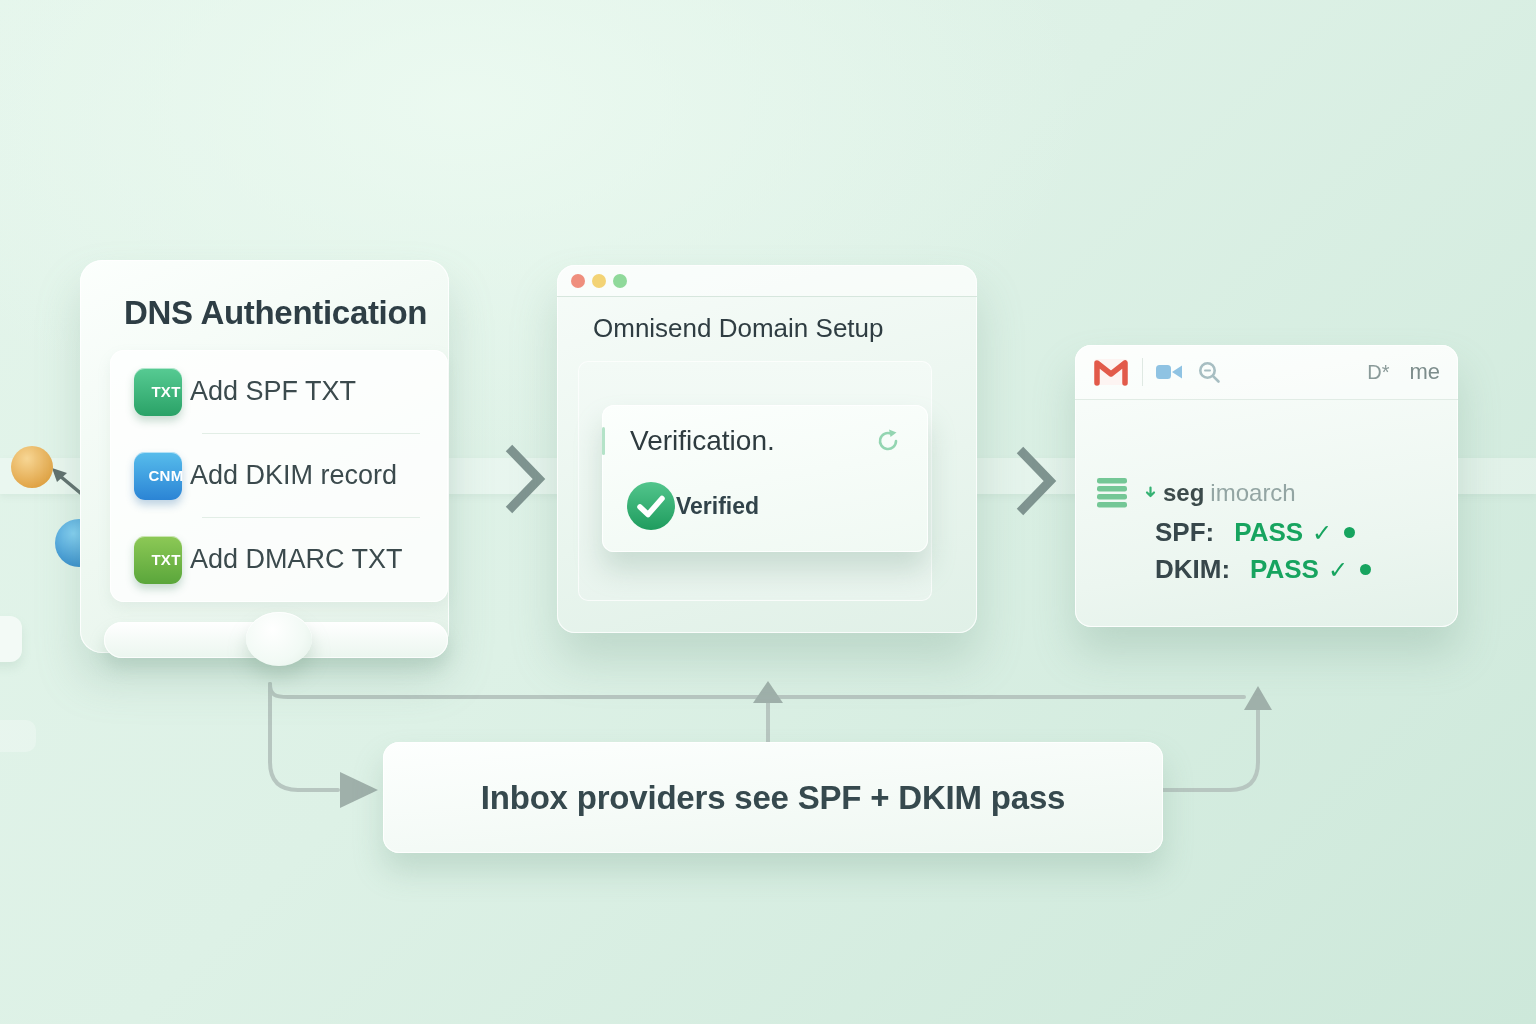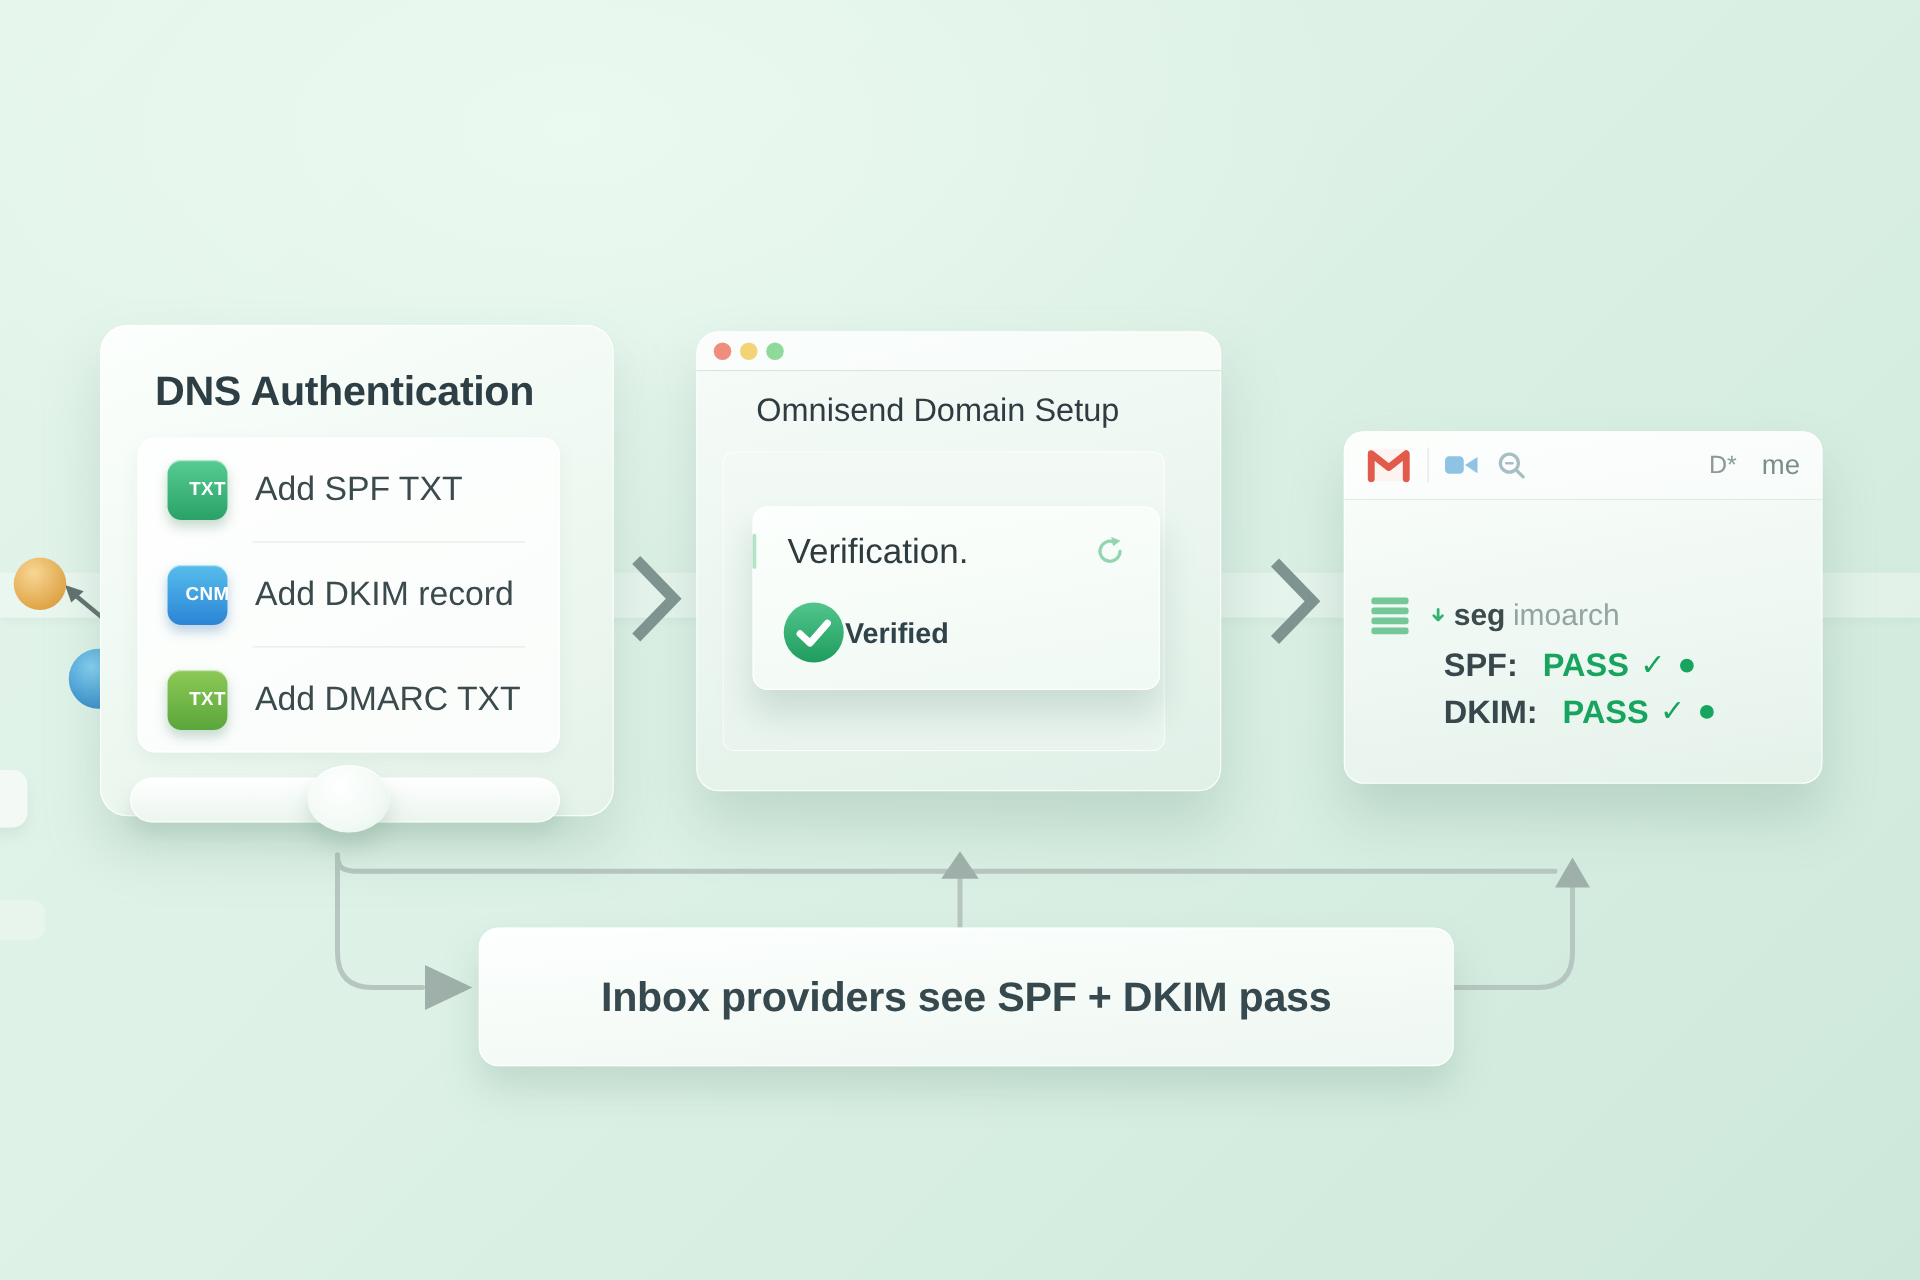--- a/index.html
+++ b/index.html
@@ -17,37 +17,37 @@
   .bg-band { position: absolute; left: 0; right: 0; top: 458px; height: 36px;
     background: rgba(255,255,255,.32); box-shadow: 0 3px 6px rgba(140,175,155,.12); }
   .bg-strip-1 { position: absolute; left: -30px; top: 616px; width: 52px; height: 46px;
     background: rgba(255,255,255,.6); border-radius: 12px; box-shadow: 0 6px 10px rgba(140,175,155,.18); }
   .bg-strip-2 { position: absolute; left: -30px; top: 720px; width: 66px; height: 32px;
     background: rgba(255,255,255,.25); border-radius: 10px; }
 
   svg.overlay { position: absolute; left: 0; top: 0; pointer-events: none; }
 
   
-  .dns-card { position: absolute; left: 80px; top: 260px; width: 411px; height: 393px;
+  .dns-card { position: absolute; left: 80px; top: 260px; width: 369px; height: 393px;
     border-radius: 22px; background: linear-gradient(155deg, #fcfffd 0%, #eef8f1 55%, #e4f2e9 100%);
     box-shadow: 0 26px 44px rgba(122,163,142,.28), inset 0 0 0 1px rgba(255,255,255,.85); }
   .dns-title { position: absolute; left: 44px; top: 34px; font-size: 33px; font-weight: 800;
     color: #2e3e45; letter-spacing: -.3px; }
   .dns-panel { position: absolute; left: 30px; top: 90px; width: 338px; height: 252px;
     border-radius: 14px; background: rgba(255,255,255,.78);
     box-shadow: inset 0 0 0 1px rgba(255,255,255,.9), 0 6px 14px rgba(140,175,155,.12); }
   .dns-row { display: flex; align-items: center; height: 83px; padding-left: 24px; }
   .dns-divider { height: 1px; margin: 0 28px 0 92px; background: #e2eee6; }
   .badge { width: 48px; height: 48px; border-radius: 11px; display: flex; align-items: center;
     justify-content: center; color: #fff; font-weight: 700; font-size: 15px; letter-spacing: .3px;
     box-shadow: 0 5px 9px rgba(60,130,95,.28), inset 0 1px 0 rgba(255,255,255,.55); flex: none; padding-left: 16px; }
   .badge-spf   { background: linear-gradient(180deg, #57cb93, #2aa267); }
   .badge-dkim  { background: linear-gradient(180deg, #57bdec, #2b84d5); box-shadow: 0 5px 9px rgba(45,110,170,.3), inset 0 1px 0 rgba(255,255,255,.55); }
   .badge-dmarc { background: linear-gradient(180deg, #8dc956, #5aa63b); }
-  .dns-label { margin-left: 22px; font-size: 27px; font-weight: 500; color: #3b4a4d; }
+  .dns-label { margin-left: 8px; font-size: 27px; font-weight: 500; color: #3b4a4d; }
   .dns-pill { position: absolute; left: 24px; top: 362px; width: 344px; height: 36px; border-radius: 18px;
     background: linear-gradient(180deg, #ffffff, #ebf6ef);
     box-shadow: 0 10px 16px rgba(138,173,153,.28), inset 0 0 0 1px rgba(255,255,255,.8); }
   .dns-knob { position: absolute; left: 142px; top: -10px; width: 66px; height: 54px; border-radius: 50%;
     background: radial-gradient(circle at 40% 32%, #ffffff 0%, #f2faf5 60%, #e2efe7 100%);
     box-shadow: 0 12px 18px rgba(138,173,153,.35), inset 0 1px 0 rgba(255,255,255,.9); }
 
   
   .chevron { position: absolute; width: 46px; height: 70px; }
   .chevron-1 { left: 501px; top: 444px; }
@@ -57,21 +57,21 @@
   .om-window { position: absolute; left: 557px; top: 265px; width: 420px; height: 368px;
     border-radius: 18px; background: linear-gradient(165deg, #f7fcf9 0%, #e9f5ee 60%, #e0f0e7 100%);
     box-shadow: 0 28px 46px rgba(122,163,142,.3), inset 0 0 0 1px rgba(255,255,255,.8); }
   .om-titlebar { position: absolute; left: 0; top: 0; right: 0; height: 32px;
     border-radius: 18px 18px 0 0; background: rgba(255,255,255,.45);
     border-bottom: 1px solid rgba(185,212,197,.55); }
   .traffic { position: absolute; top: 9px; width: 14px; height: 14px; border-radius: 50%; }
   .t-red    { left: 14px; background: #ef8e7d; }
   .t-yellow { left: 35px; background: #f3d375; }
   .t-green  { left: 56px; background: #8fd99a; }
-  .om-title { position: absolute; left: 36px; top: 48px; font-size: 26px; font-weight: 500; color: #2f3d42; margin-left: 12px; }
+  .om-title { position: absolute; left: 36px; top: 48px; font-size: 26px; font-weight: 500; color: #2f3d42; }
   .om-panel { position: absolute; left: 21px; top: 96px; width: 354px; height: 240px; border-radius: 10px;
     background: linear-gradient(180deg, #f3faf6, #e9f4ee);
     box-shadow: inset 0 0 0 1px rgba(255,255,255,.7); }
   .om-float { position: absolute; left: 45px; top: 140px; width: 326px; height: 147px; border-radius: 12px;
     background: linear-gradient(170deg, #fcfffd 0%, #f0f9f3 100%);
     box-shadow: 0 18px 28px rgba(130,167,148,.32), inset 0 0 0 1px rgba(255,255,255,.85); }
   .om-tick { position: absolute; left: 0; top: 22px; width: 3px; height: 28px; background: #b4e3c8; border-radius: 2px; }
   .om-section { position: absolute; left: 28px; top: 20px; font-size: 28px; font-weight: 500; color: #2e3b3f; }
   .om-refresh { position: absolute; right: 26px; top: 22px; width: 28px; height: 28px; }
   .om-verified { position: absolute; left: 24px; top: 76px; display: flex; align-items: center; }

